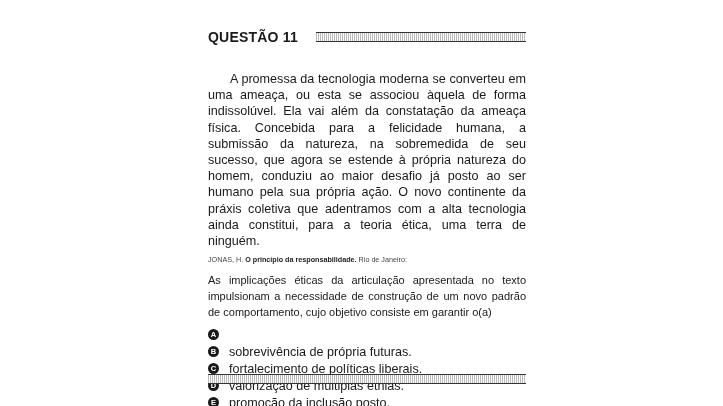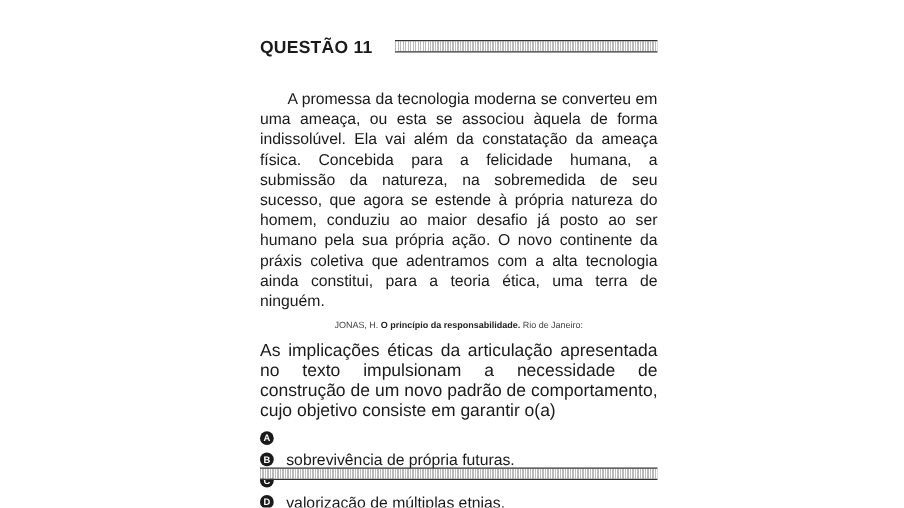--- a/index.html
+++ b/index.html
@@ -5,23 +5,23 @@
   html, body { margin: 0; padding: 0; background: #ffffff; }
   body { width: 723px; height: 406px; position: relative; overflow: hidden;
          font-family: "Liberation Sans", sans-serif; color: #1a1a1a; }
   .page { position: absolute; left: 208px; top: 10px; width: 318px; }
   .header { display: flex; align-items: center; height: 22px; margin-top: 16px; }
   .q-title { font-weight: bold; font-size: 14px; letter-spacing: 0.2px; white-space: nowrap; }
   .rule { flex: 1; margin-left: 18px; height: 8px; border-top: 1.5px solid #333; border-bottom: 1.5px solid #333;
           background: repeating-linear-gradient(90deg, #bbb 0 1px, #fff 1px 2px); }
   .passage { margin-top: 23px; font-size: 12.6px; line-height: 16.2px; text-align: justify; }
   .passage p { margin: 0; text-indent: 22px; }
-  .citation { margin-top: 6px; font-size: 7.2px; line-height: 10px; text-align: center; color: #444; }
+  .citation { margin-top: 6px; font-size: 7.2px; line-height: 10px; text-align: left; color: #444; }
   .citation b { color: #222; }
-  .stem { margin-top: 7px; font-size: 14px; line-height: 16px; text-align: justify; }
+  .stem { margin-top: 7px; font-size: 11px; line-height: 16px; text-align: justify; }
   .options { margin-top: 6px; list-style: none; padding: 0; }
   .option { display: flex; align-items: center; height: 17px; font-size: 12.6px; }
   .badge { width: 11px; height: 11px; border-radius: 50%; background: #1a1a1a; color: #fff;
            font-size: 7.5px; font-weight: bold; display: inline-flex; align-items: center; justify-content: center;
            margin-right: 10px; flex-shrink: 0; }
   .bottom-rule { position: absolute; left: 208px; top: 374px; width: 318px; height: 8px;
            border-top: 1.5px solid #333; border-bottom: 1.5px solid #333;
            background: repeating-linear-gradient(90deg, #bbb 0 1px, #fff 1px 2px); }
 </style>
 </head>
@@ -50,20 +50,21 @@
   <ul class="options">
     <li class="option">
       <span class="badge">A</span>
     </li>
     <li class="option">
       <span class="badge">B</span>
       <span>sobrevivência de própria futuras.</span>
     </li>
     <li class="option">
       <span class="badge">C</span>
+      <span>fortalecimento de políticas liberais.</span>
     </li>
     <li class="option">
       <span class="badge">D</span>
       <span>valorização de múltiplas etnias.</span>
     </li>
     <li class="option">
       <span class="badge">E</span>
       <span>promoção da inclusão posto.</span>
     </li>
   </ul>

